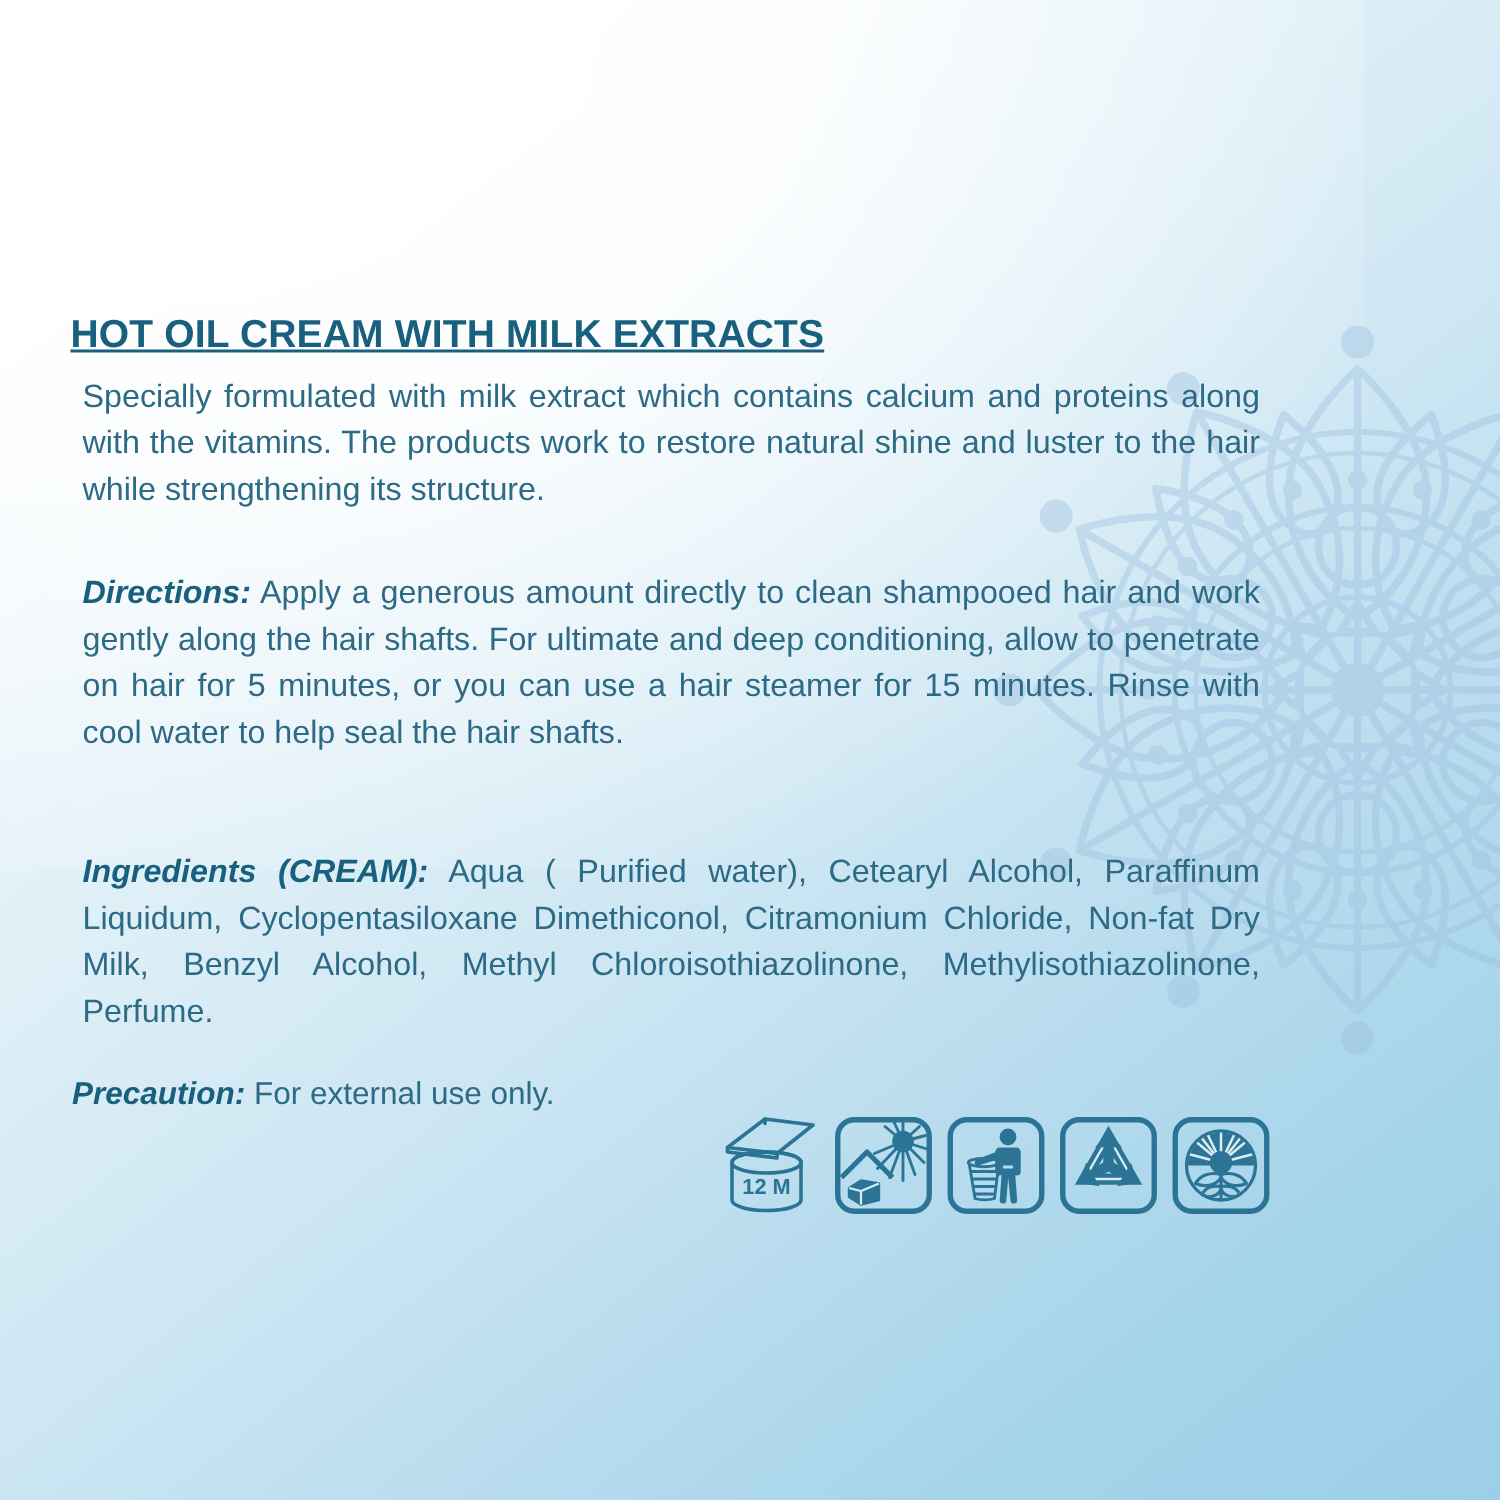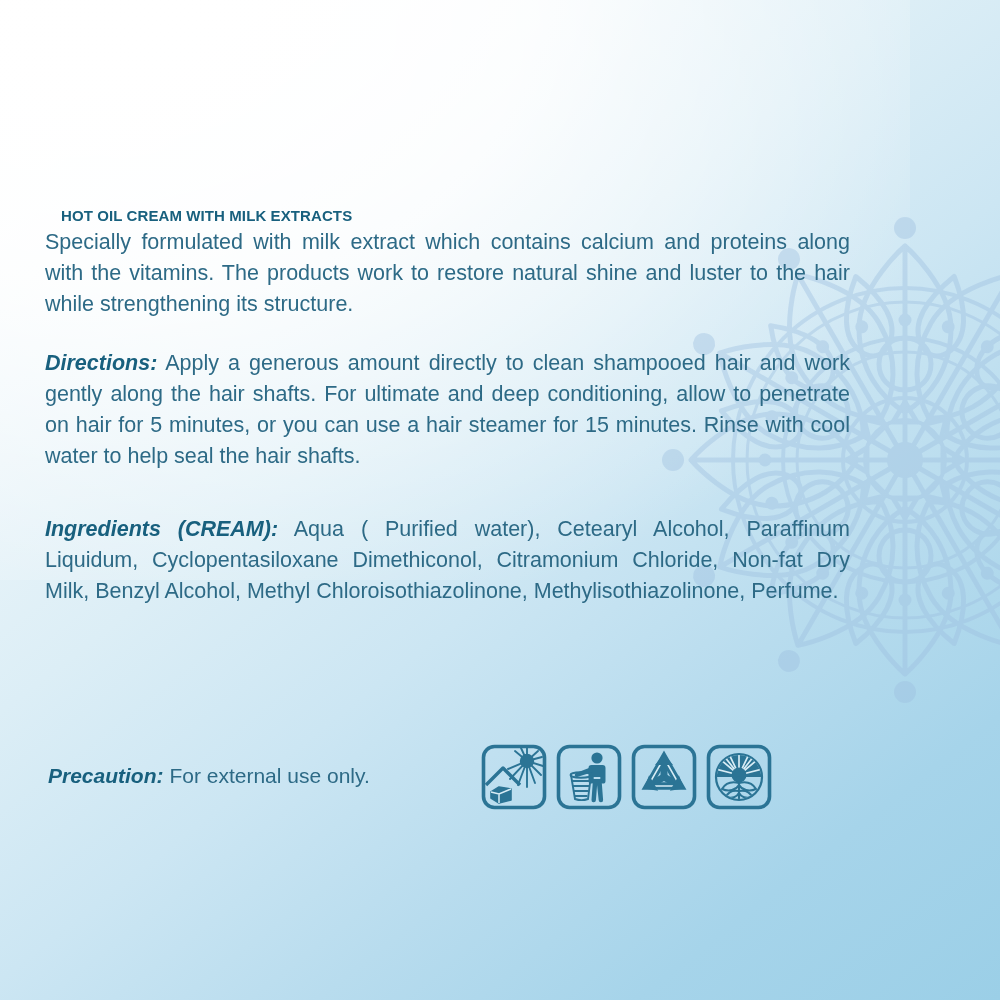--- a/index.html
+++ b/index.html
@@ -57,54 +57,55 @@
 
   
   #content {
     position: absolute;
     left: 45px;
     top: 206px;
     width: 805px;
   }
 
   .heading {
-    font-size: 15px;
+    font-size: 26px;
     font-weight: bold;
     letter-spacing: 0.1px;
     color: #18607e;
-    margin: 0 0 2px 16px;
+    margin: 0 0 2px 2px;
     line-height: 1.28;
+    text-decoration: underline;
   }
 
   .para {
     font-size: 21.5px;
     line-height: 1.44;
     color: #2d6a86;
-    margin: 0;
+    margin: 10px;
     text-align: justify;
     text-justify: inter-word;
     -webkit-hyphens: none;
     hyphens: none;
   }
 
   .block-intro { margin-bottom: 0; }
   .spacer-a { height: 28px; }
   .spacer-b { height: 42px; }
 
   .lead {
     font-weight: bold;
     color: #18607e;
     font-style: italic;
   }
 
   
   #precaution {
     position: absolute;
     left: 48px;
-    top: 761px;
+    top: 715px;
     width: 420px;
   }
   .prec-line {
     font-size: 21px;
     line-height: 1.44;
     color: #2d6a86;
     white-space: nowrap;
   }
 
   
@@ -384,20 +385,34 @@
     <p class="para"><span class="lead">Ingredients (CREAM):</span> <span>Aqua ( Purified water), Cetearyl Alcohol, Paraffinum Liquidum, Cyclopentasiloxane Dimethiconol, Citramonium Chloride, Non-fat Dry Milk, Benzyl Alcohol, Methyl Chloroisothiazolinone, Methylisothiazolinone, Perfume.</span></p>
 
   </div>
 
   <div id="precaution">
     <div class="prec-line"><span class="lead">Precaution:</span> <span>For external use only.</span></div>
   </div>
 
   <div id="symbols">
 
+    <span class="sym">
+      <svg viewBox="0 0 68 72" xmlns="http://www.w3.org/2000/svg">
+        <g fill="none" stroke="#2b7495" stroke-width="2.4" stroke-linejoin="round" stroke-linecap="round">
+
+          <path d="M5 24 L30 5 L62 9 L38 28 Z"></path>
+          <path d="M5 24 L5 27 L38 31 L38 28"></path>
+          <path d="M30 5 L30 8"></path>
+
+          <path d="M8 34 a23 7 0 0 1 46 0 v25 a23 7 0 0 1 -46 0 Z"></path>
+          <ellipse cx="31" cy="34" rx="23" ry="7"></ellipse>
+        </g>
+        <text x="31" y="55" text-anchor="middle" font-family="'Liberation Sans', sans-serif" font-size="14.5" font-weight="bold" fill="#2b7495">12 M</text>
+      </svg>
+    </span>
 
     <span class="sym">
       <svg viewBox="0 0 68 72" xmlns="http://www.w3.org/2000/svg">
         <rect x="3.5" y="5.5" width="61" height="61" rx="11" ry="11" fill="none" stroke="#2b7495" stroke-width="3.6"></rect>
         <g stroke="#2b7495" stroke-width="1.9" stroke-linecap="round" fill="none">
 
           <g>
             <line x1="47" y1="20" x2="47" y2="7"></line>
             <line x1="47" y1="20" x2="58" y2="10"></line>
             <line x1="47" y1="20" x2="62" y2="16"></line>

